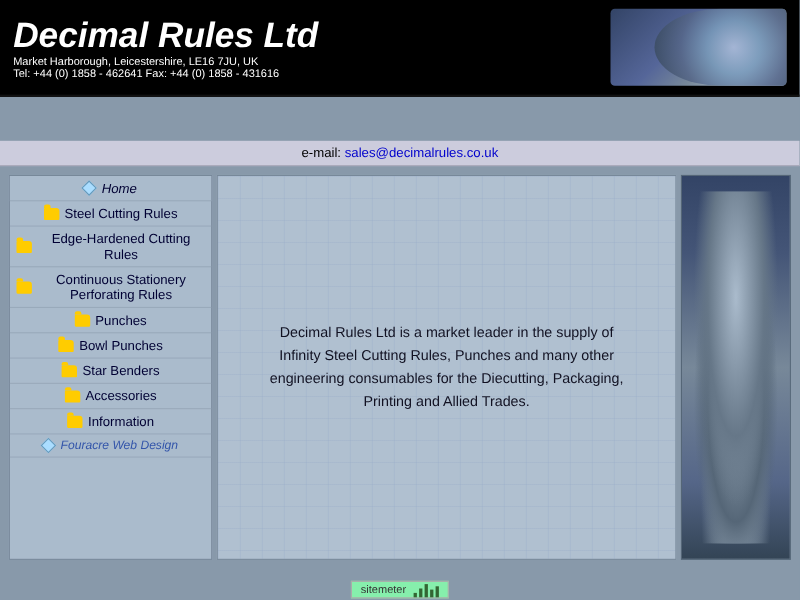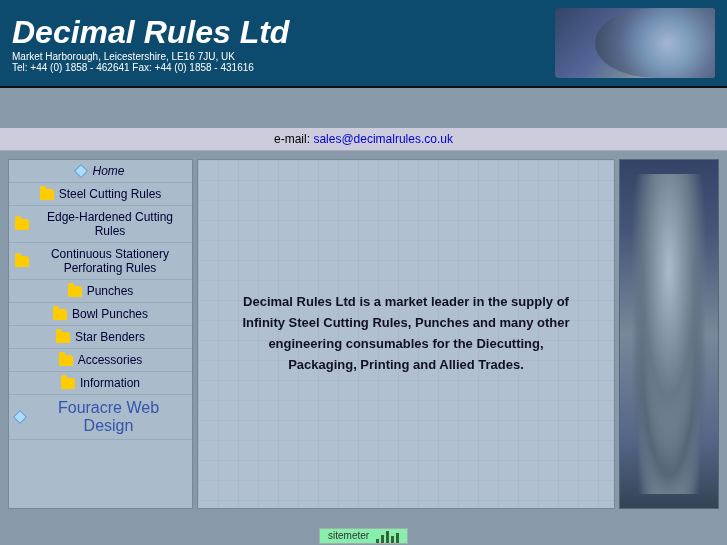--- a/index.html
+++ b/index.html
@@ -6,21 +6,21 @@
     body {
       background-color: #8899aa;
       font-family: Arial, sans-serif;
       font-size: 13px;
       width: 727px;
       min-height: 545px;
     }
 
     
     .header {
-      background-color: #0c4a6e;
+      background-color: #000000;
       display: flex;
       align-items: center;
       justify-content: space-between;
       padding: 8px 12px;
       border-bottom: 2px solid #111;
     }
     .header-text {
       color: white;
     }
     .header-text h1 {
@@ -92,21 +92,22 @@
       font-style: italic;
     }
     .sidebar-item a, .sidebar-item span {
       font-size: 12px;
       color: #000033;
       text-decoration: none;
       font-weight: normal;
     }
     .sidebar-item.footer-link a {
       color: #3355aa;
-      font-size: 16px;
+      font-size: 11px;
+      font-style: italic;
     }
     .icon-folder {
       width: 14px;
       height: 11px;
       background-color: #ffcc00;
       border-radius: 1px 3px 1px 1px;
       margin-right: 5px;
       flex-shrink: 0;
       position: relative;
     }
@@ -138,21 +139,20 @@
       display: flex;
       align-items: center;
       justify-content: center;
       padding: 20px;
       min-height: 350px;
       background-image: 
         linear-gradient(rgba(150,170,200,0.3) 1px, transparent 1px),
         linear-gradient(90deg, rgba(150,170,200,0.3) 1px, transparent 1px);
       background-size: 20px 20px;
       background-color: #b0c0d0;
-      font-weight: bold;
     }
     .content-text {
       text-align: center;
       font-size: 13px;
       color: #111122;
       line-height: 1.6;
       max-width: 340px;
     }
 
     

